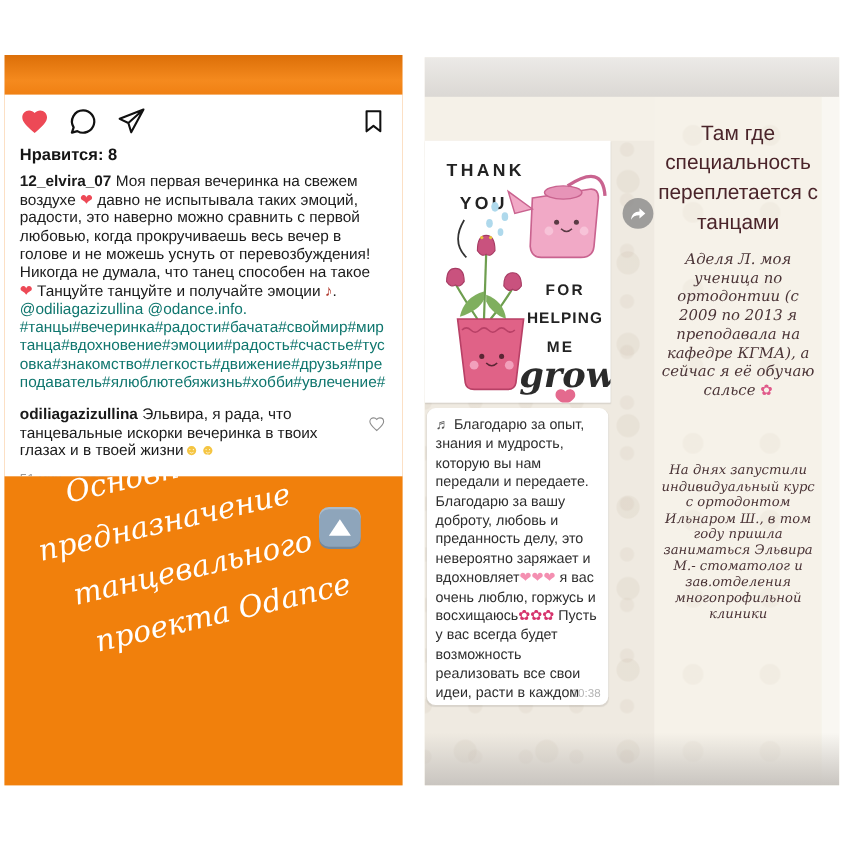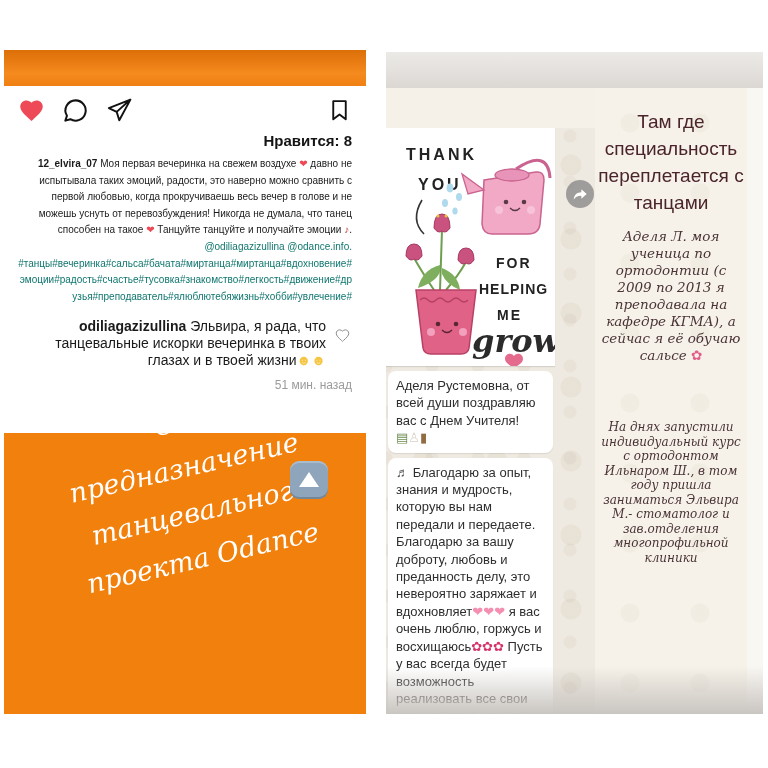--- a/index.html
+++ b/index.html
@@ -1,29 +1,29 @@
 <!DOCTYPE html>
 <html><head>
 <meta charset="utf-8">
 <style>
   html,body{margin:0;padding:0;}
   body{width:768px;height:768px;position:relative;background:#ffffff;
        font-family:"Liberation Sans",sans-serif;overflow:hidden;}
   .em{font-style:normal;}
 
   
-  #left-panel{position:absolute;left:4px;top:50px;width:362px;height:664px;background:#F1800C;text-align:right;}
+  #left-panel{position:absolute;left:4px;top:50px;width:362px;height:664px;background:#F1800C;}
   .post{height:383px;background:#fff;overflow:hidden;}
   .post-strip{height:36px;background:linear-gradient(180deg,#DC6F08 0%,#F58A1E 65%,#F08013 100%);}
   .post-body{padding:8px 14px 0 14px;}
   .icon-row{display:flex;align-items:center;gap:17px;padding:3px 0 7px 0;}
   .icon-row .spacer{flex:1;}
   .icon-row svg{display:block;}
   .likes{font-weight:bold;font-size:15px;color:#141414;margin:1px 0 7px 0;}
-  .caption{font-size:10px;line-height:16.6px;color:#1a1a1a;overflow-wrap:anywhere;word-break:break-word;}
+  .caption{font-size:14px;line-height:16.6px;color:#1a1a1a;overflow-wrap:anywhere;word-break:break-word;}
   .caption .uname{font-weight:bold;}
   .links{color:#0f766e;}
   .comment{margin-top:13px;font-size:14px;line-height:16.6px;color:#1a1a1a;position:relative;padding-right:26px;overflow-wrap:anywhere;}
   .comment .uname{font-weight:bold;}
   .comment-heart{position:absolute;right:2px;top:10px;}
   .time{color:#9b9b9b;font-size:12px;margin-top:10px;}
 
   .story{position:relative;height:281px;}
   .script-block{position:absolute;left:16px;top:2px;transform:rotate(-13deg);transform-origin:left top;
     color:#ffffff;font-family:"DejaVu Serif",serif;font-style:italic;font-size:27px;line-height:46px;white-space:nowrap;}
@@ -90,21 +90,21 @@
         <span>
             <svg width="25" height="25" viewBox="0 0 24 24">
               <path d="M6 3h12v17.5l-6-4.7-6 4.7z" fill="none" stroke="#111" stroke-width="1.8" stroke-linejoin="round"></path>
             </svg>
           </span>
       </div>
       <div class="likes">Нравится: 8</div>
       <div class="caption">
         <span class="uname">12_elvira_07</span><span> Моя первая вечеринка на свежем воздухе </span><span class="em" style="color:#ED4956"><span class="em" style="color:#ED4956">❤</span></span><span> давно не испытывала таких эмоций, радости, это наверно можно сравнить с первой любовью, когда прокручиваешь весь вечер в голове и не можешь уснуть от перевозбуждения! Никогда не думала, что танец способен на такое </span><span class="em" style="color:#ED4956"><span class="em" style="color:#ED4956">❤</span></span><span> Танцуйте танцуйте и получайте эмоции </span><span><span class="em" style="color:#B03A2E">♪</span>.</span><br>
         <span class="links">@odiliagazizullina @odance.info.</span><br>
-        <span class="links">#танцы#вечеринка#сальса#бачата#миртанца#миртанца#вдохновение#эмоции#радость#счастье#тусовка#знакомство#легкость#движение#друзья#преподаватель#ялюблютебяжизнь#хобби#увлечение#</span>
+        <span class="links">#танцы#вечеринка#радости#бачата#своймир#миртанца#вдохновение#эмоции#радость#счастье#тусовка#знакомство#легкость#движение#друзья#преподаватель#ялюблютебяжизнь#хобби#увлечение#</span>
       </div>
       <div class="comment">
         <span class="uname">odiliagazizullina</span><span> Эльвира, я рада, что танцевальные искорки вечеринка в твоих глазах и в твоей жизни</span><span><span class="em" style="color:#F5C542">☻</span><span class="em" style="color:#F5C542">☻</span></span>
         <span class="comment-heart"><svg width="15" height="15" viewBox="0 0 24 24">
               <path d="M12 21.35l-1.45-1.32C5.4 15.36 2 12.28 2 8.5 2 5.42 4.42 3 7.5 3c1.74 0 3.41.81 4.5 2.09C13.09 3.81 14.76 3 16.5 3 19.58 3 22 5.42 22 8.5c0 3.78-3.4 6.86-8.55 11.54L12 21.35z" fill="none" stroke="#8e8e8e" stroke-width="1.6"></path>
             </svg></span>
       </div>
       <div class="time">51 мин. назад</div>
     </div>
   </div>
@@ -173,23 +173,20 @@
             <circle cx="71" cy="112" r="4" fill="#F2A0BC"></circle>
         </g>
         <text x="110" y="140" font-size="14" letter-spacing="2" fill="#222" font-weight="bold">FOR</text>
         <text x="93" y="166" font-size="14" letter-spacing="1" fill="#222" font-weight="bold">HELPING</text>
         <text x="111" y="192" font-size="14" letter-spacing="2" fill="#222" font-weight="bold">ME</text>
         <text x="86" y="224" font-size="32" font-family="DejaVu Serif, serif" font-style="italic" font-weight="bold" fill="#2b2b2b">grow</text>
         <path d="M128 228 c-3 -4 -9 -2 -9 3 c0 4 6 7 9 9 c3 -2 9 -5 9 -9 c0 -5 -6 -7 -9 -3 z" fill="#E46A8E"></path>
       </svg>
     </div>
 
-    <div class="bubble">
-      <span>Аделя Рустемовна, от всей души поздравляю вас с Днем Учителя! </span><span><span class="em" style="color:#6B8E4E">▤</span><span class="em" style="color:#D8D3C8">♙</span><span class="em" style="color:#936B43">▮</span></span>
-    </div>
 
     <div class="bubble bubble2">
       <span><span class="em" style="color:#555555">♬</span> </span><span>Благодарю за опыт, знания и мудрость, которую вы нам передали и передаете. Благодарю за вашу доброту, любовь и преданность делу, это невероятно заряжает и вдохновляет<span class="em" style="color:#F48FB1">❤</span><span class="em" style="color:#F48FB1">❤</span><span class="em" style="color:#F48FB1">❤</span> я вас очень люблю, горжусь и восхищаюсь<span class="em" style="color:#D6336C">✿</span><span class="em" style="color:#D6336C">✿</span><span class="em" style="color:#D6336C">✿</span> Пусть у вас всегда будет возможность реализовать все свои идеи, расти в каждом интересующем направлении, пусть всегда близкие и родные будут рядом и поддерживают</span><br>
       
       <span class="btime">10:38</span>
     </div>
   </div>
 
   <div class="text-col">
     <div class="heading">Там где специальность переплетается с танцами</div>

